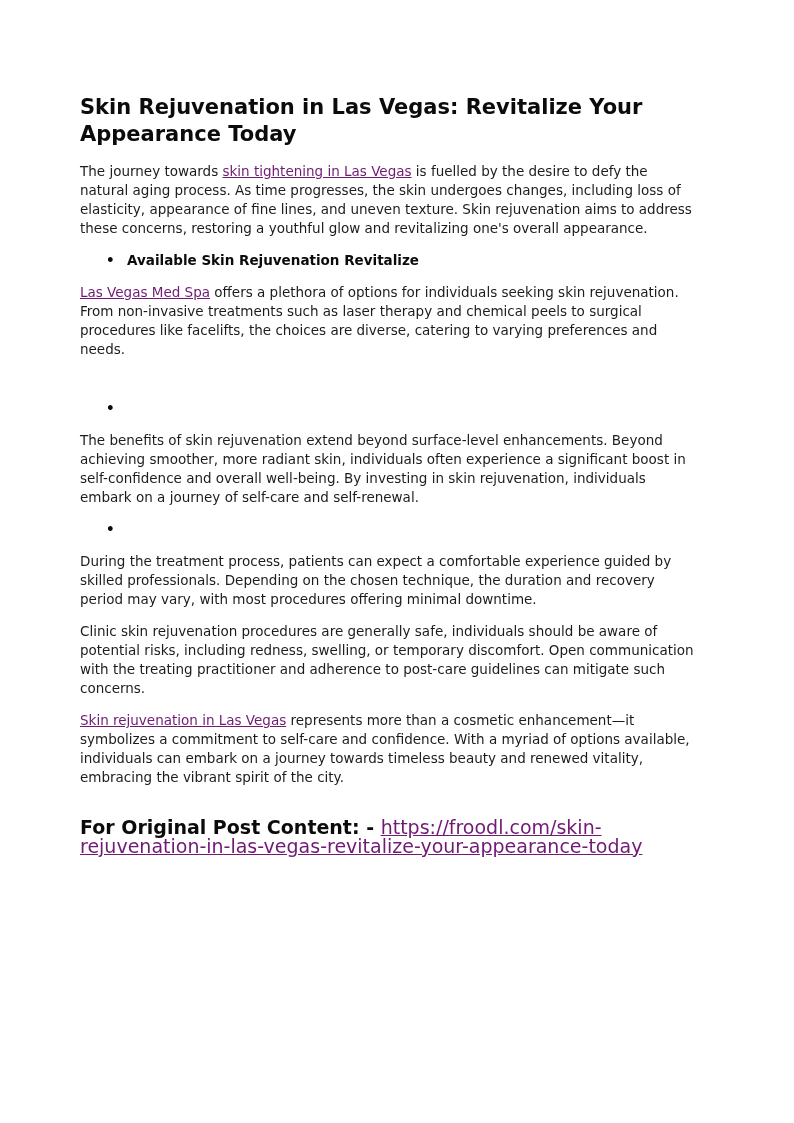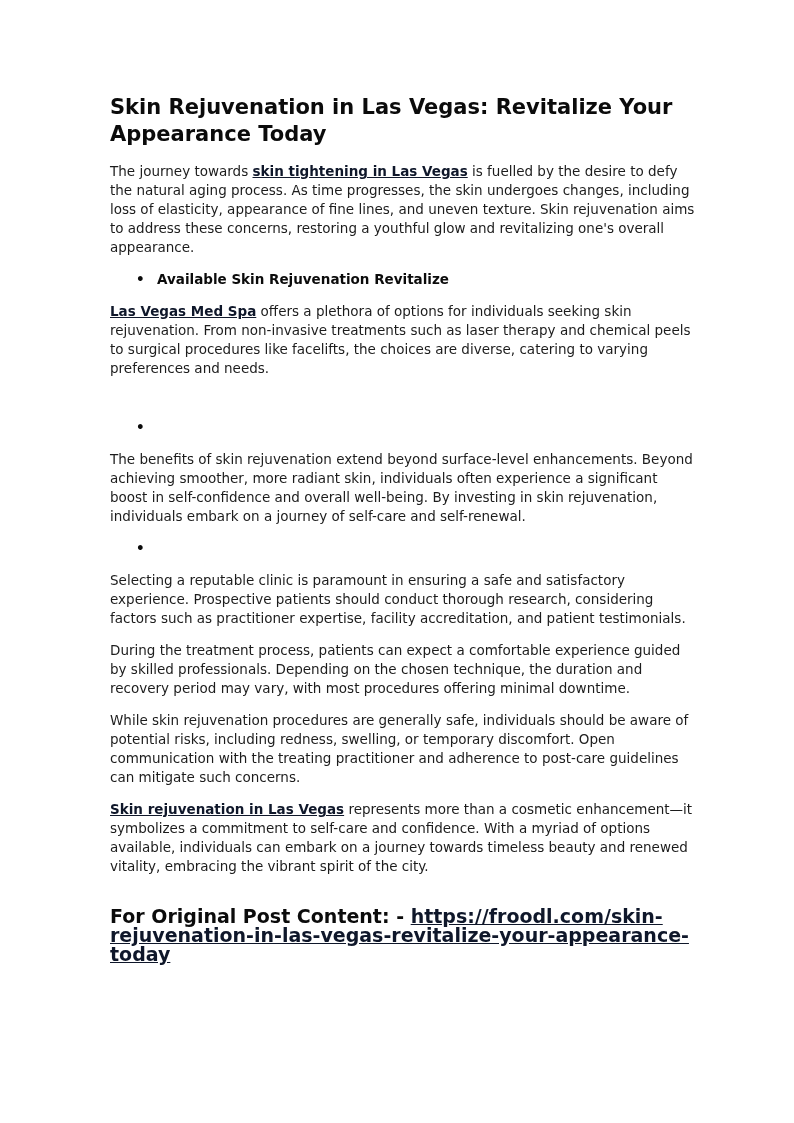--- a/index.html
+++ b/index.html
@@ -9,37 +9,37 @@
   }
   .page {
     position: relative;
     width: 794px;
     height: 1123px;
     background: #ffffff;
     overflow: hidden;
     font-family: "DejaVu Sans", "Liberation Sans", sans-serif;
     color: #1c1c1c;
     box-sizing: border-box;
-    padding: 94px 96px 0 110px;
+    padding: 94px 96px 0 80px;
   }
   .doc-title {
     font-size: 21px;
     line-height: 27px;
     font-weight: bold;
     color: #0b0b0b;
     margin: 0 0 14px 0;
   }
   .para {
     font-size: 13.5px;
     line-height: 19px;
     margin: 0 0 13px 0;
   }
   .doclink {
-    color: #0f172a;
-    font-weight: bold;
+    color: #701a75;
+    font-weight: normal;
     text-decoration: underline;
     cursor: pointer;
   }
   .bullet-item {
     display: flex;
     align-items: baseline;
     margin: 0 0 13px 26px;
     font-size: 13.5px;
     line-height: 19px;
     font-weight: bold;
@@ -81,25 +81,24 @@
   <div class="bullet-item">
     <span class="bullet-marker">•</span>
   </div>
 
   <p class="para">The benefits of skin rejuvenation extend beyond surface-level enhancements. Beyond achieving smoother, more radiant skin, individuals often experience a significant boost in self-confidence and overall well-being. By investing in skin rejuvenation, individuals embark on a journey of self-care and self-renewal.</p>
 
   <div class="bullet-item">
     <span class="bullet-marker">•</span>
   </div>
 
-  <p class="para">Selecting a reputable clinic is paramount in ensuring a safe and satisfactory experience. Prospective patients should conduct thorough research, considering factors such as practitioner expertise, facility accreditation, and patient testimonials.</p>
 
   <p class="para">During the treatment process, patients can expect a comfortable experience guided by skilled professionals. Depending on the chosen technique, the duration and recovery period may vary, with most procedures offering minimal downtime.</p>
 
-  <p class="para">While skin rejuvenation procedures are generally safe, individuals should be aware of potential risks, including redness, swelling, or temporary discomfort. Open communication with the treating practitioner and adherence to post-care guidelines can mitigate such concerns.</p>
+  <p class="para">Clinic skin rejuvenation procedures are generally safe, individuals should be aware of potential risks, including redness, swelling, or temporary discomfort. Open communication with the treating practitioner and adherence to post-care guidelines can mitigate such concerns.</p>
 
   <p class="para"><a href="#" class="doclink">Skin rejuvenation in Las Vegas</a><span> represents more than a cosmetic enhancement—it symbolizes a commitment to self-care and confidence. With a myriad of options available, individuals can embark on a journey towards timeless beauty and renewed vitality, embracing the vibrant spirit of the city.</span></p>
 
   <div class="spacer-md"></div>
 
   <p class="footer-para"><span>For Original Post Content: - </span><a href="#" class="doclink">https://froodl.com/skin-rejuvenation-in-las-vegas-revitalize-your-appearance-today</a></p>
 
 </div>
 
 </body></html>

